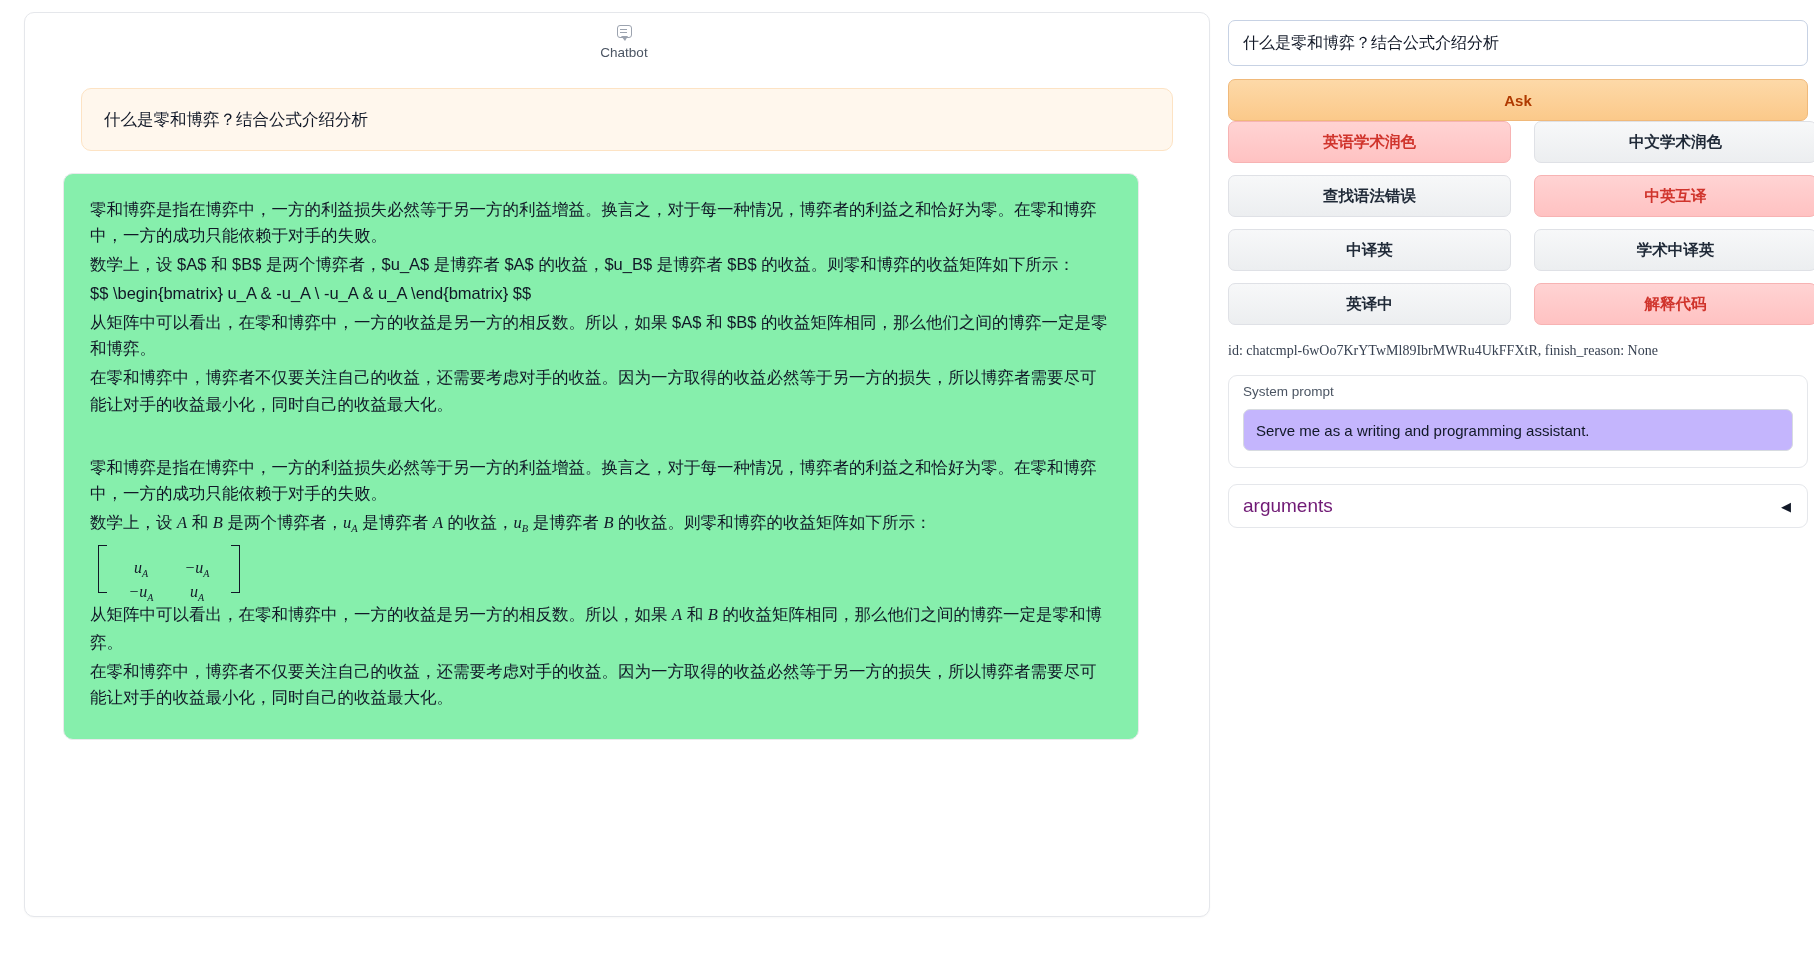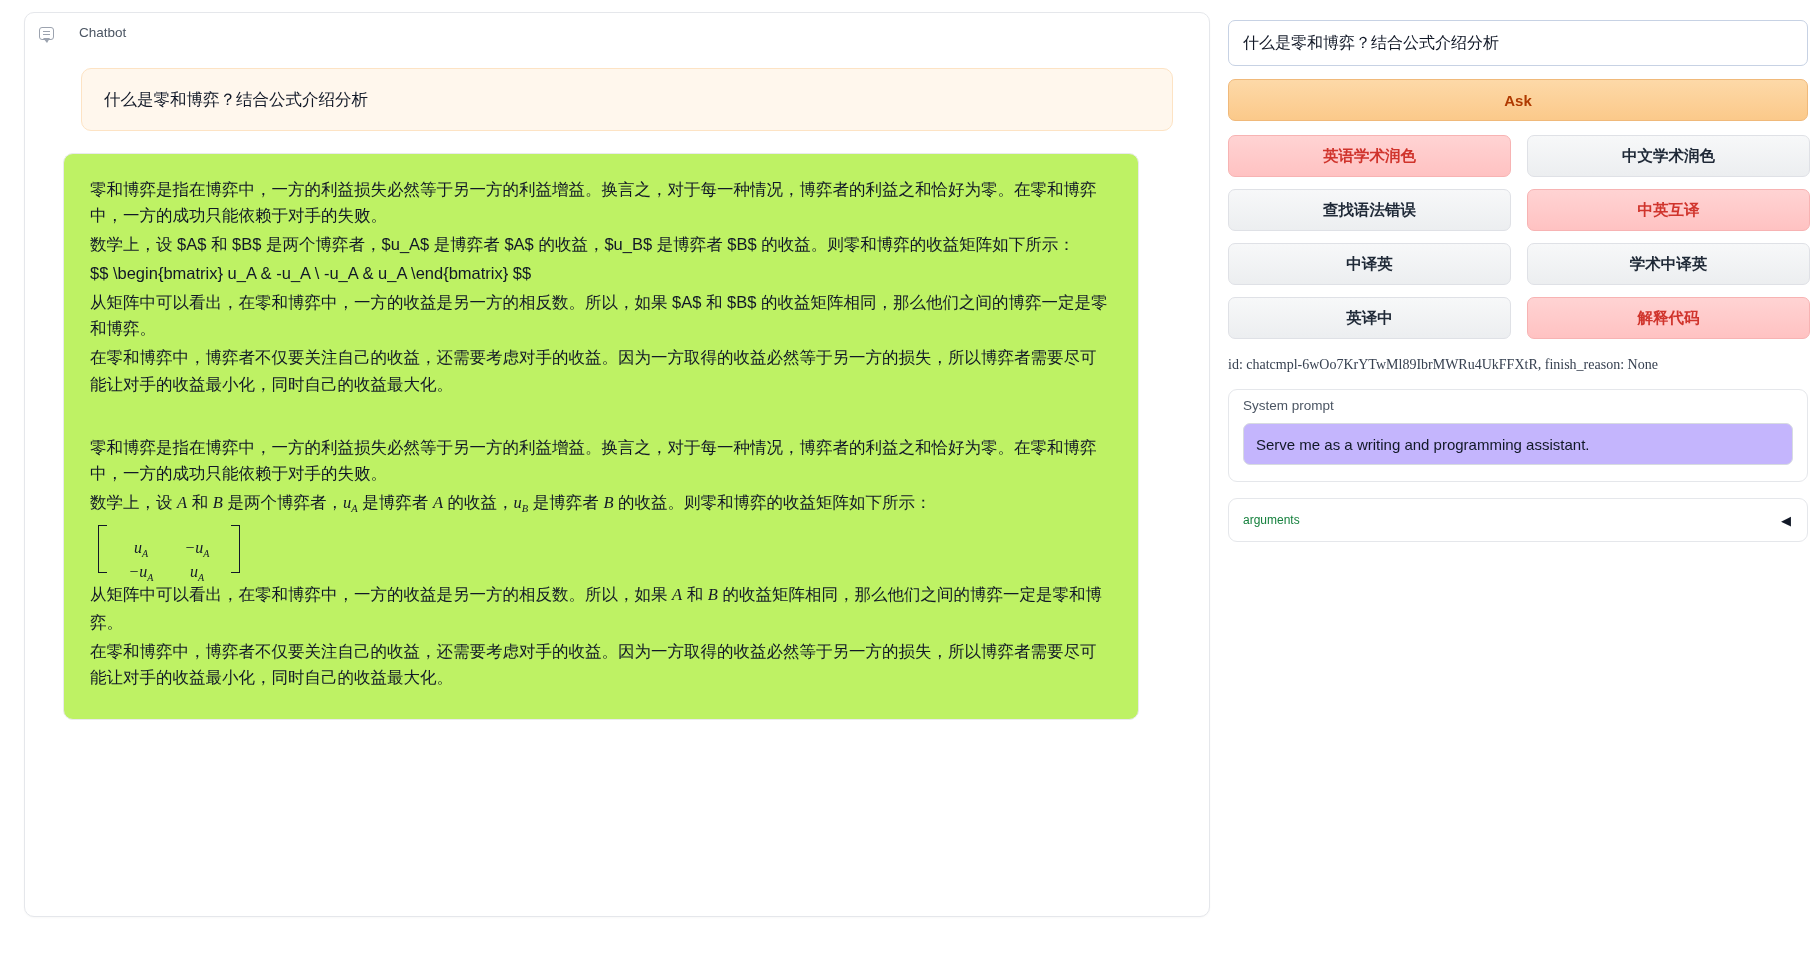--- a/index.html
+++ b/index.html
@@ -34,25 +34,26 @@
     border-radius: 10px;
     background: #ffffff;
     height: 905px;
     padding: 0;
     position: relative;
     box-shadow: 0 1px 2px rgba(0,0,0,0.03);
   }
 
   .chatbot-header {
     display: flex;
-    align-items: flex-end;
-    gap: 25px;
+    align-items: center;
+    gap: 7px;
     padding: 12px 0 4px 14px;
     font-size: 13.5px;
     color: #4b5563;
+    flex-direction: column;
   }
   .chatbot-header .label { font-size: 13.5px; color: #4b5563; }
 
   .chat-icon {
     display: inline-block;
     width: 15px;
     height: 13px;
     border: 1.4px solid #9ca3af;
     border-radius: 3px;
     position: relative;
@@ -85,21 +86,21 @@
     border: 1px solid #fde3c4;
     border-radius: 10px;
     padding: 18px 22px;
     font-size: 16.5px;
     line-height: 1.5;
     color: #111827;
     margin: 14px 8px 0 28px;
   }
 
   .msg-bot {
-    background: #bef264;
+    background: #86efac;
     border: 1px solid #e9eaec;
     border-radius: 10px;
     padding: 22px 26px 26px 26px;
     font-size: 16.5px;
     line-height: 1.62;
     color: #111827;
     margin: 22px 42px 0 10px;
   }
   .para-block { margin-bottom: 2px; }
   .block-gap { height: 34px; }
@@ -163,24 +164,23 @@
     border-radius: 7px;
     background: linear-gradient(180deg, #fdd9a8 0%, #fbc98a 100%);
     color: #b03a00;
     font-size: 15px;
     font-weight: bold;
     cursor: pointer;
     font-family: "Liberation Sans", sans-serif;
   }
 
   .btn-grid {
-    margin-top: 14px;
     display: grid;
     grid-template-columns: 283px 283px;
-    gap: 12px 16px;
+    gap: 12px 23px;
   }
 
   .tool-btn {
     height: 42px;
     border-radius: 7px;
     border: 1px solid #dfe1e6;
     background: linear-gradient(180deg, #f7f8f9 0%, #eceef0 100%);
     font-size: 15.5px;
     font-weight: bold;
     color: #1f2937;
@@ -230,21 +230,21 @@
     border: 1px solid #e5e7eb;
     border-radius: 9px;
     background: #ffffff;
     height: 44px;
     display: flex;
     align-items: center;
     justify-content: space-between;
     padding: 0 16px 0 14px;
     cursor: pointer;
   }
-  .accordion .title { font-size: 12px; color: #15803d; text-align: center; }
+  .accordion .title { font-size: 19px; color: #701a75; text-align: center; }
   .accordion .arrow { font-size: 13px; color: #111827; }
 </style>
 </head>
 <body>
 
 <div class="page">
 
   <div class="left-col">
     <div class="chatbot-panel">
 

